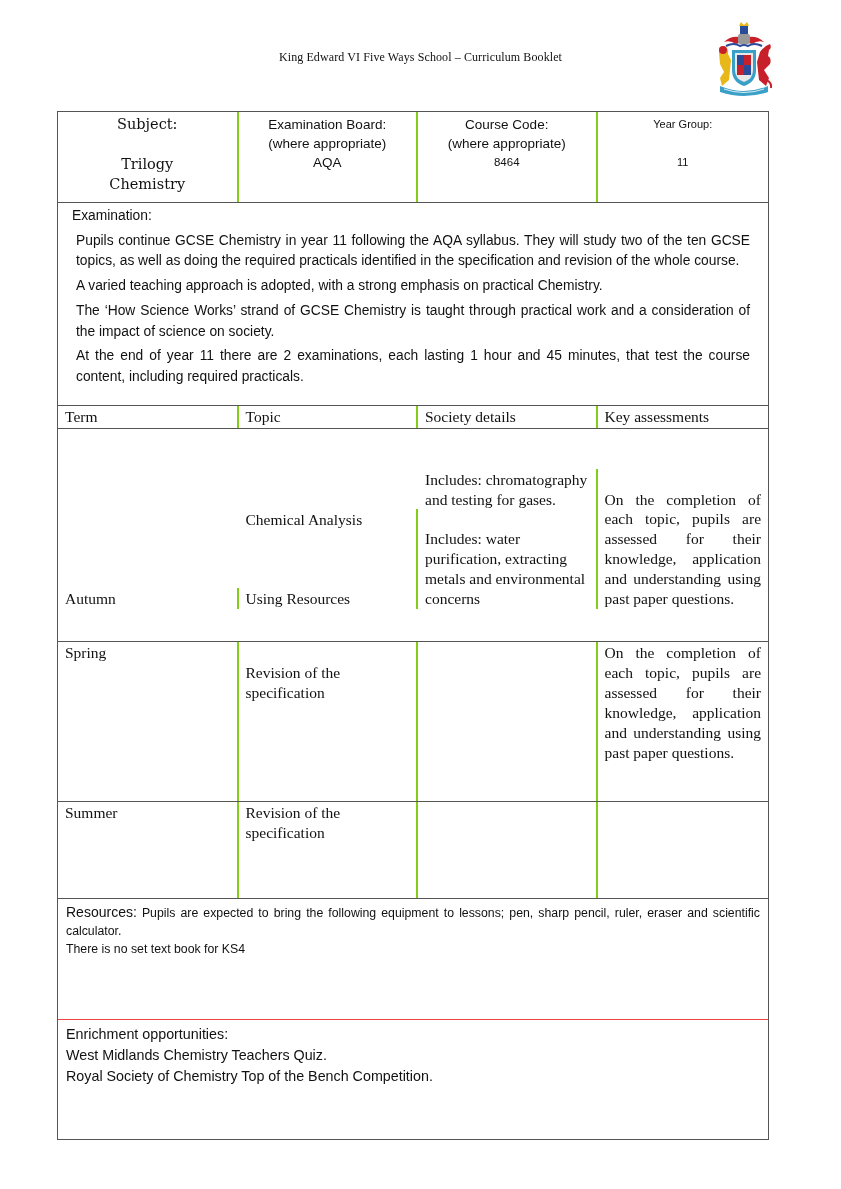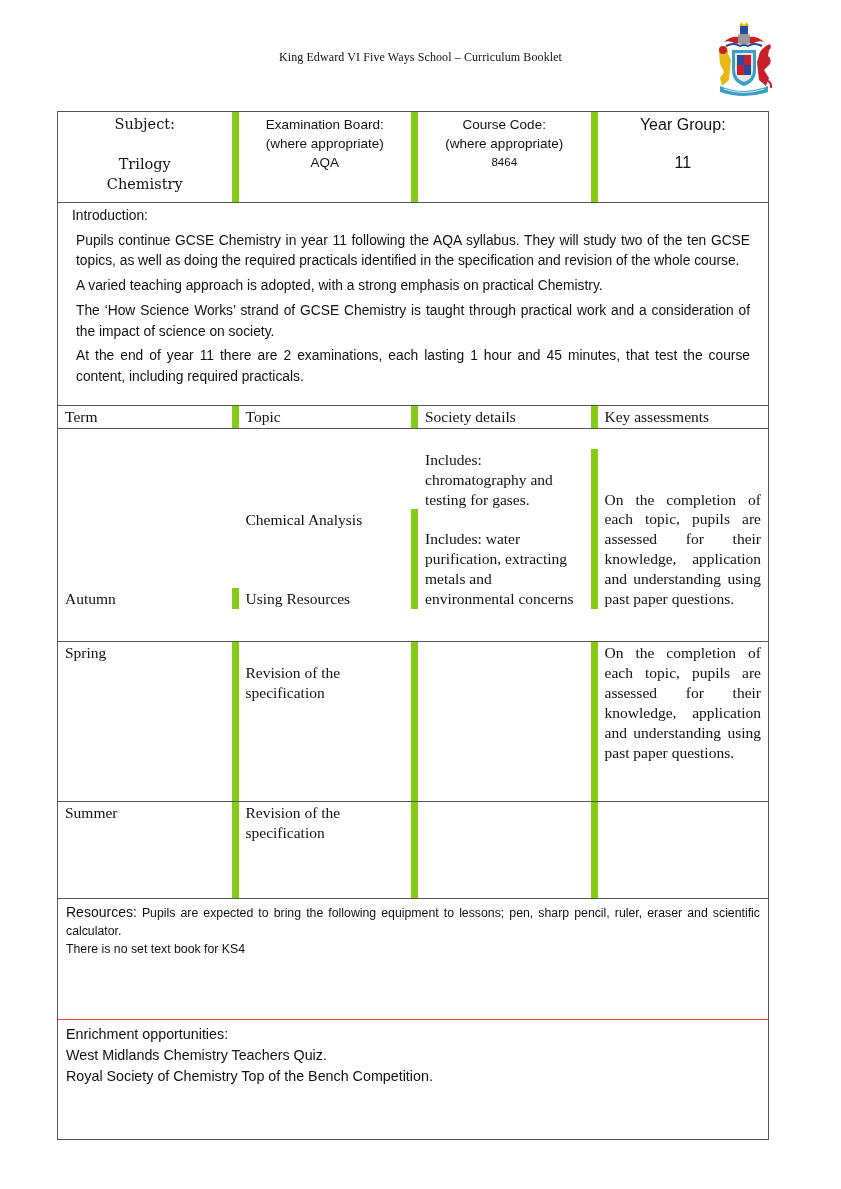--- a/index.html
+++ b/index.html
@@ -6,28 +6,28 @@
   body { width: 841px; height: 1189px; position: relative; overflow: hidden; color: #111; }
   .header-title {
     position: absolute; left: 0; width: 841px; top: 50px; text-align: center;
     font-family: "Liberation Serif", serif; font-size: 12px; letter-spacing: 0.1px;
   }
   .crest { position: absolute; left: 714px; top: 20px; width: 60px; height: 80px; }
 
   .sheet { position: absolute; left: 57px; top: 111px; width: 712px; }
   .box { border: 1px solid #555; border-top: none; box-sizing: border-box; }
   .row4 { display: flex; border-top: 1px solid #555; }
-  .row4 > div { box-sizing: border-box; border-right: 7px solid #84cc16; }
+  .row4 > div { box-sizing: border-box; border-right: 2px solid #84cc16; }
   .row4 > div:last-child { border-right: none; }
   .c1 { width: 181px; } .c2 { width: 180px; } .c3 { width: 180px; } .c4 { width: 171px; }
 
   .top-row { height: 90px; font-family: "Liberation Sans", sans-serif; text-align: center; }
   .top-row .c1 { font-family: "DejaVu Serif", serif; font-size: 14.5px; padding-top: 2px; line-height: 20px; }
   .top-row .c2, .top-row .c3 { font-size: 13.5px; line-height: 19px; padding-top: 3px; }
-  .top-row .c4 { font-size: 16px; line-height: 19px; padding-top: 3px; }
+  .top-row .c4 { font-size: 11px; line-height: 19px; padding-top: 3px; }
   .top-row .gap { height: 20px; }
   .top-row .small { font-size: 11.5px; }
 
   .intro { padding: 3px 14px 6px 14px; font-family: "Liberation Sans", sans-serif; font-size: 13.8px; line-height: 20.7px; height: 203px; box-sizing: border-box; border-top: 1px solid #555; }
   .intro p { margin: 4px; text-align: justify; }
 
   .term-table { font-family: "Liberation Serif", serif; font-size: 15.5px; line-height: 19.9px; }
   .term-table .row4 > div { padding: 1px 7px 0 7px; }
   .hdr { height: 22px; }
   .autumn { height: 180px; align-items: flex-end; }
@@ -93,21 +93,21 @@
         <div class="small">8464</div>
       </div>
       <div class="c4">
         <div>Year Group:</div>
         <div style="height:19px"></div>
         <div>11</div>
       </div>
     </div>
 
     <div class="intro">
-      <div>Introduction:</div>
+      <div>Examination:</div>
       <p> Pupils continue GCSE Chemistry in year 11 following the AQA syllabus. They will study two of the ten GCSE topics, as well as doing the required practicals identified in the specification and revision of the whole course.</p>
       <p> A varied teaching approach is adopted, with a strong emphasis on practical Chemistry.</p>
       <p>The ‘How Science Works’ strand of GCSE Chemistry is taught through practical work and a consideration of the impact of science on society.</p>
       <p>At the end of year 11 there are 2 examinations, each lasting 1 hour and 45 minutes, that test the course content, including required practicals.</p>
     </div>
 
     <div class="term-table">
       <div class="row4 hdr">
         <div class="c1">Term</div>
         <div class="c2">Topic</div>

